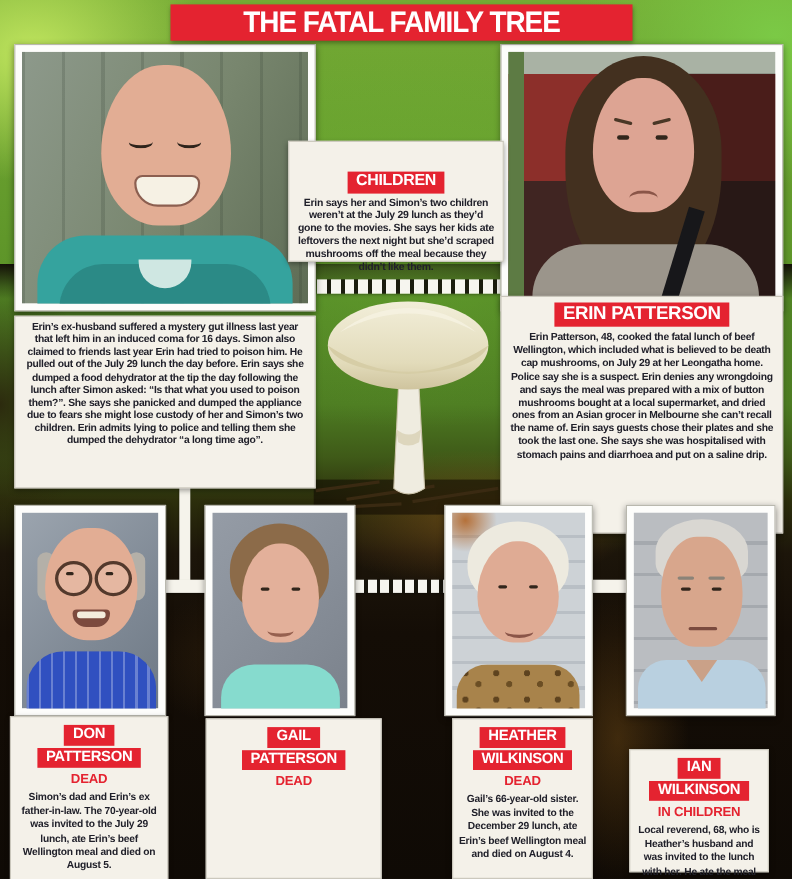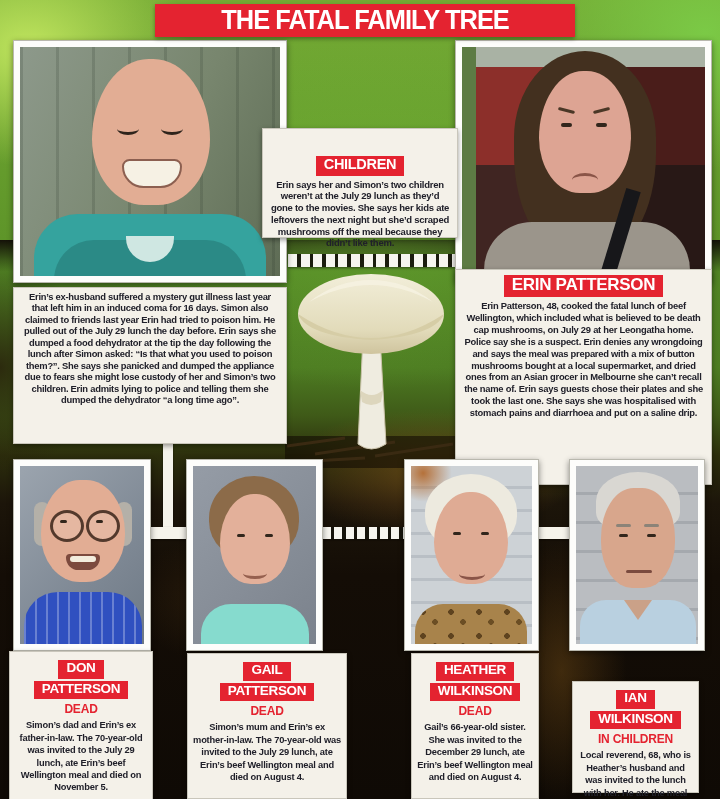--- a/index.html
+++ b/index.html
@@ -261,30 +261,29 @@
       <div class="ian-vneck"></div>
     </div>
   </div>
 
   <div class="panel" style="left:9px;top:651px;width:144px;height:164px;">
     <div class="stack">
       <span class="band band-sm">DON</span><br>
       <span class="band band-sm" style="margin-top:2px;">PATTERSON</span>
     </div>
     <div class="status">DEAD</div>
-    <div class="bt-sm">Simon’s dad and Erin’s ex father-in-law. The 70-year-old was invited to the July 29 lunch, ate Erin’s beef Wellington meal and died on November 5.</div>
+    <div class="bt-sm">Simon’s dad and Erin’s ex father-in-law. The 70-year-old was invited to the July 29 lunch, ate Erin’s beef Wellington meal and died on August 5.</div>
   </div>
 
   <div class="panel" style="left:187px;top:653px;width:160px;height:146px;">
     <div class="stack">
       <span class="band band-sm">GAIL</span><br>
       <span class="band band-sm" style="margin-top:2px;">PATTERSON</span>
     </div>
     <div class="status">DEAD</div>
-    <div class="bt-sm">Simon’s mum and Erin’s ex mother-in-law. The 70-year-old was invited to the July 29 lunch, ate Erin’s beef Wellington meal and died on August 4.</div>
   </div>
 
   <div class="panel" style="left:411px;top:653px;width:128px;height:146px;">
     <div class="stack">
       <span class="band band-sm">HEATHER</span><br>
       <span class="band band-sm" style="margin-top:2px;">WILKINSON</span>
     </div>
     <div class="status">DEAD</div>
     <div class="bt-sm">Gail’s 66-year-old sister. She was invited to the December 29 lunch, ate Erin’s beef Wellington meal and died on August 4.</div>
   </div>

